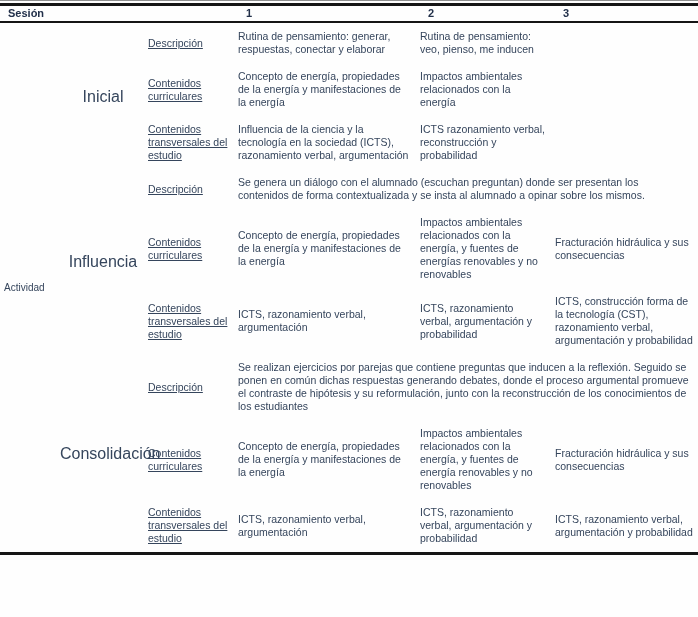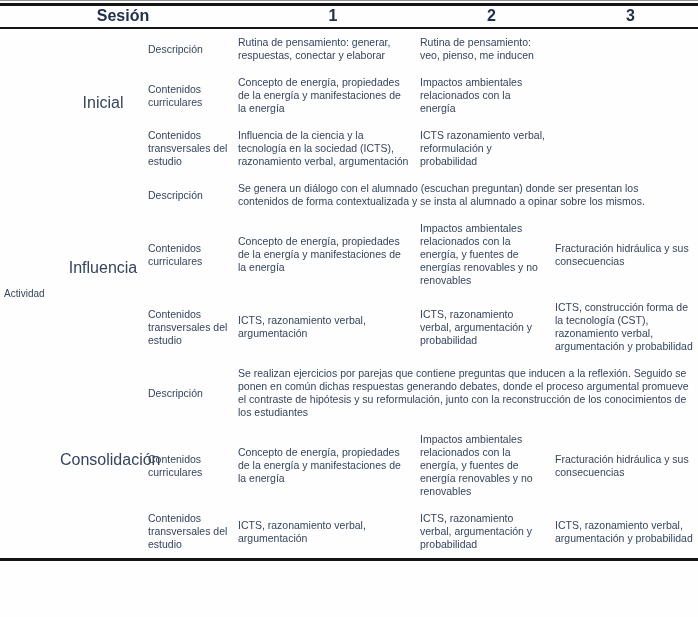--- a/index.html
+++ b/index.html
@@ -15,33 +15,33 @@
     width:698px;border-collapse:collapse;table-layout:fixed;
     border-bottom:3px solid #151515;
   }
   col.c-act{width:60px;}
   col.c-phase{width:88px;}
   col.c-label{width:90px;}
   col.c-s1{width:182px;}
   col.c-s2{width:135px;}
   col.c-s3{width:143px;}
   thead th{
-    font-size:16px;font-weight:bold;color:#22304a;
-    padding:1px 0 2px 8px;text-align:center;vertical-align:middle;
+    font-size:11px;font-weight:bold;color:#22304a;
+    padding:1px 0 2px 8px;text-align:left;vertical-align:middle;
     border-bottom:2.5px solid #151515;
   }
   tbody td{
     font-size:10.5px;line-height:13px;
     vertical-align:middle;
     padding:7px 9px 7px 0;
     text-align:left;
   }
   td.act{padding-left:4px;vertical-align:middle;font-size:10px;}
   td.phase{text-align:center;vertical-align:middle;font-size:16px;padding-right:2px;}
-  td.rowlabel{vertical-align:middle;}
+  td.rowlabel{vertical-align:middle;text-decoration:underline;}
   td.span-desc{}
   td.s3{padding-right:5px;}
 </style>
 </head>
 <body>
 
 <div class="page">
   <div class="top-rule"></div>
 
   <table class="sessions">
@@ -73,21 +73,21 @@
       </tr>
       <tr>
         <td class="rowlabel">Contenidos curriculares</td>
         <td>Concepto de energía, propiedades de la energía y manifestaciones de la energía</td>
         <td>Impactos ambientales relacionados con la energía</td>
         <td class="s3"></td>
       </tr>
       <tr>
         <td class="rowlabel">Contenidos transversales del estudio</td>
         <td>Influencia de la ciencia y la tecnología en la sociedad (ICTS), razonamiento verbal, argumentación</td>
-        <td>ICTS razonamiento verbal, reformulación y probabilidad</td>
+        <td>ICTS razonamiento verbal, reconstrucción y probabilidad</td>
         <td class="s3"></td>
       </tr>
 
       <tr>
         <td class="phase" rowspan="3">Influencia</td>
         <td class="rowlabel">Descripción</td>
         <td class="span-desc" colspan="3">Se genera un diálogo con el alumnado (escuchan preguntan) donde ser presentan los contenidos de forma contextualizada y se insta al alumnado a opinar sobre los mismos.</td>
       </tr>
       <tr>
         <td class="rowlabel">Contenidos curriculares</td>

